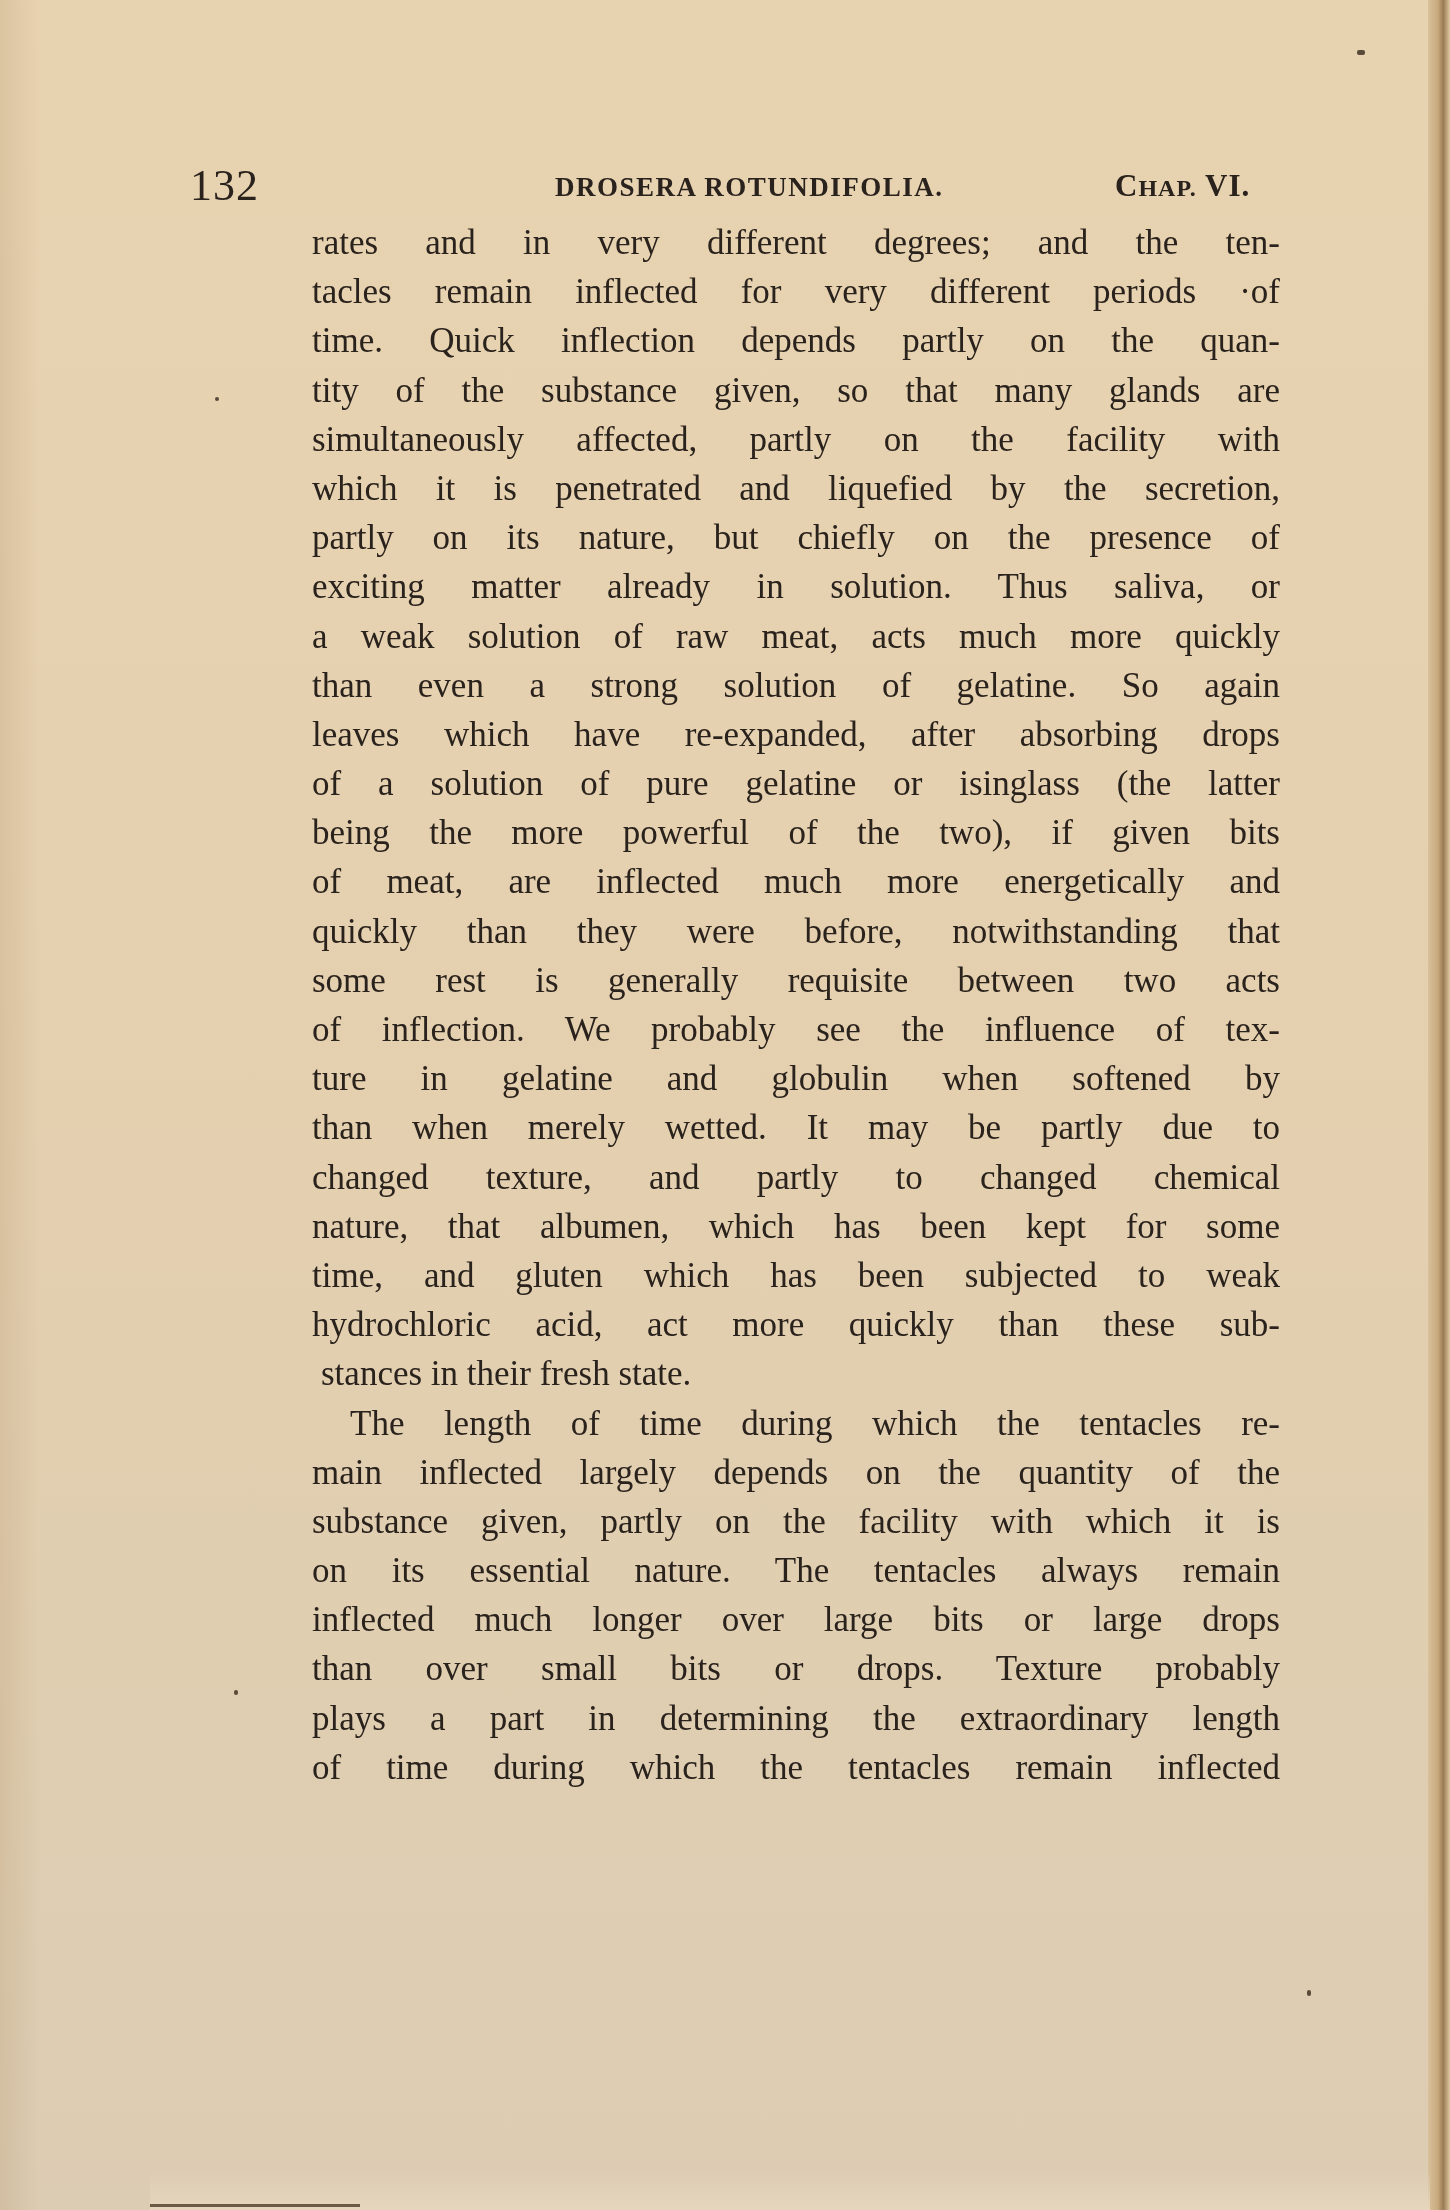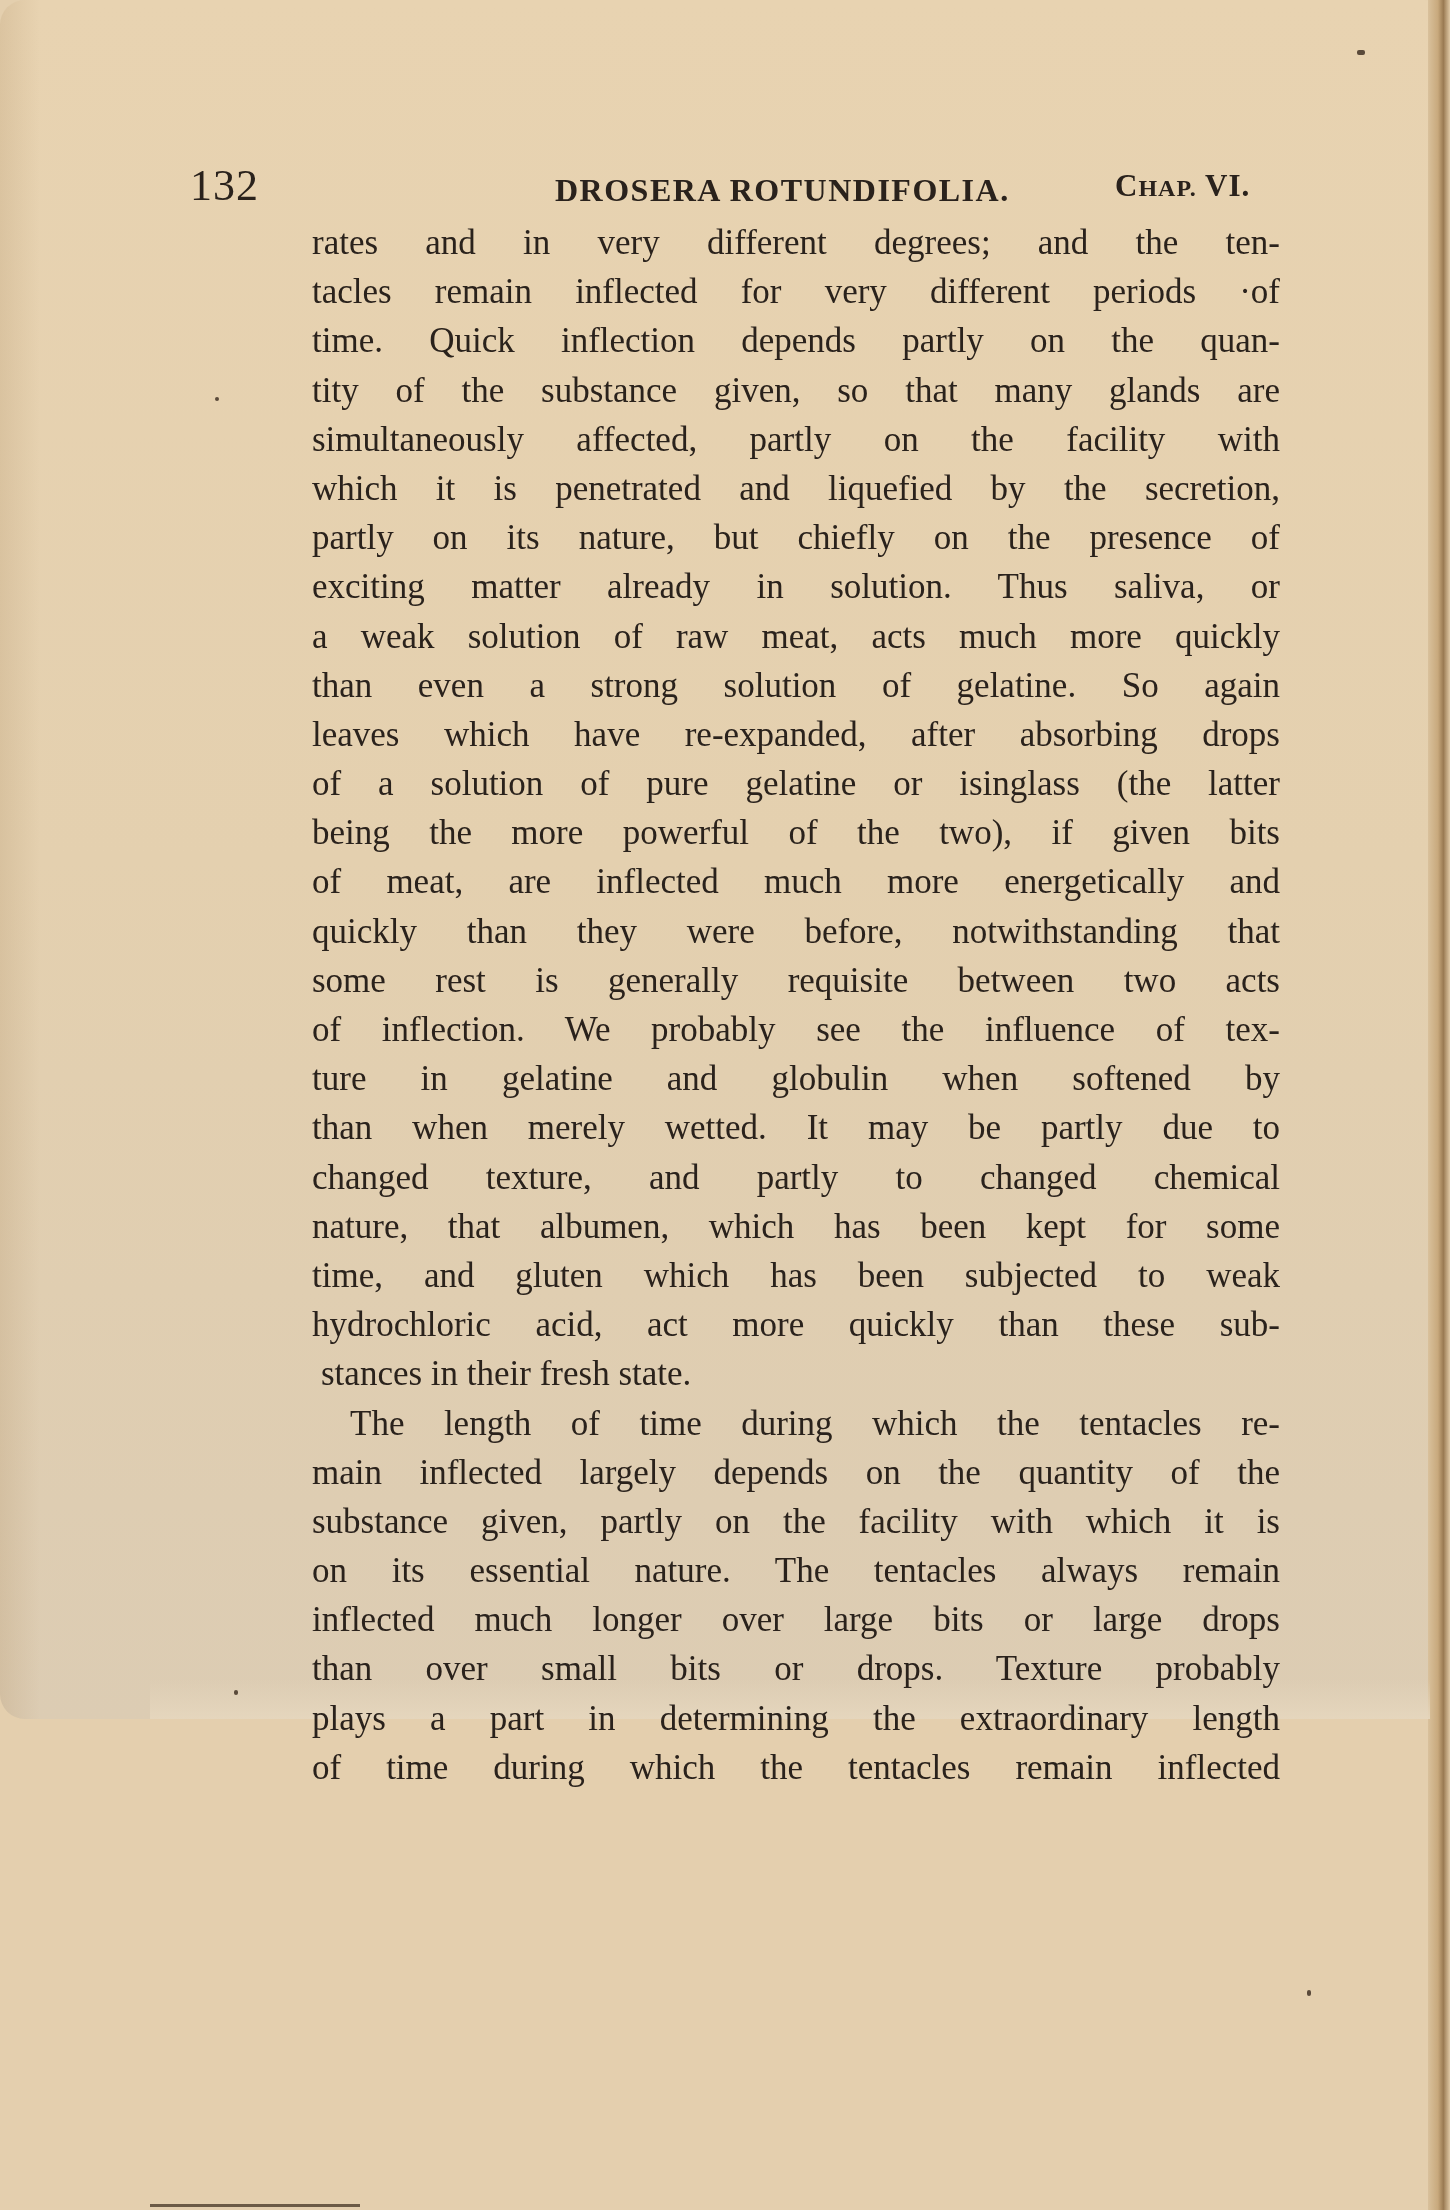--- a/index.html
+++ b/index.html
@@ -4,25 +4,24 @@
 <style>
   html, body { margin: 0; padding: 0; }
   body {
     width: 1450px; height: 2210px; overflow: hidden;
     background: #e4cfae;
     position: relative;
     font-family: "Liberation Serif", "DejaVu Serif", serif;
     color: #2a221c;
   }
   .page {
-    position: absolute; left: 0; top: 0; width: 1450px; height: 1719px;
+    position: absolute; left: 0; top: 0; width: 1450px; height: 2210px;
     background:
       linear-gradient(90deg, rgba(180,150,110,0.25) 0px, rgba(0,0,0,0) 40px),
       linear-gradient(180deg, #e8d3b1 0%, #e4d0af 50%, #dcccb3 100%);
-    border-radius: 25px;
   }
   .right-edge {
     position: absolute; right: 0; top: 0; width: 22px; height: 2210px;
     background: linear-gradient(90deg, #d9c19c 0%, #c8a97d 45%, #9a7a52 70%, #e0c9a5 100%);
   }
   .bottom-shade {
     position: absolute; left: 150px; bottom: 0; width: 1280px; height: 40px;
     background: linear-gradient(180deg, rgba(0,0,0,0) 0%, rgba(230,215,190,0.9) 100%);
   }
   .bottom-rule {
@@ -31,21 +30,21 @@
   }
   .header {
     position: absolute; top: 160px; left: 190px; width: 1100px; height: 50px;
   }
   .page-number {
     position: absolute; left: 0; top: 0;
     font-size: 44px; letter-spacing: 1px;
   }
   .running-title {
     position: absolute; left: 365px; top: 12px;
-    font-size: 32px; font-weight: bold; letter-spacing: 1.5px;
+    font-size: 27px; font-weight: bold; letter-spacing: 1.5px;
   }
   .chapter {
     position: absolute; left: 925px; top: 8px;
     font-size: 31px; font-weight: bold; letter-spacing: 1px;
   }
   .chapter .sc { font-size: 24px; }
   .body-text {
     position: absolute; left: 312px; top: 218px; width: 968px;
   }
   .line {

